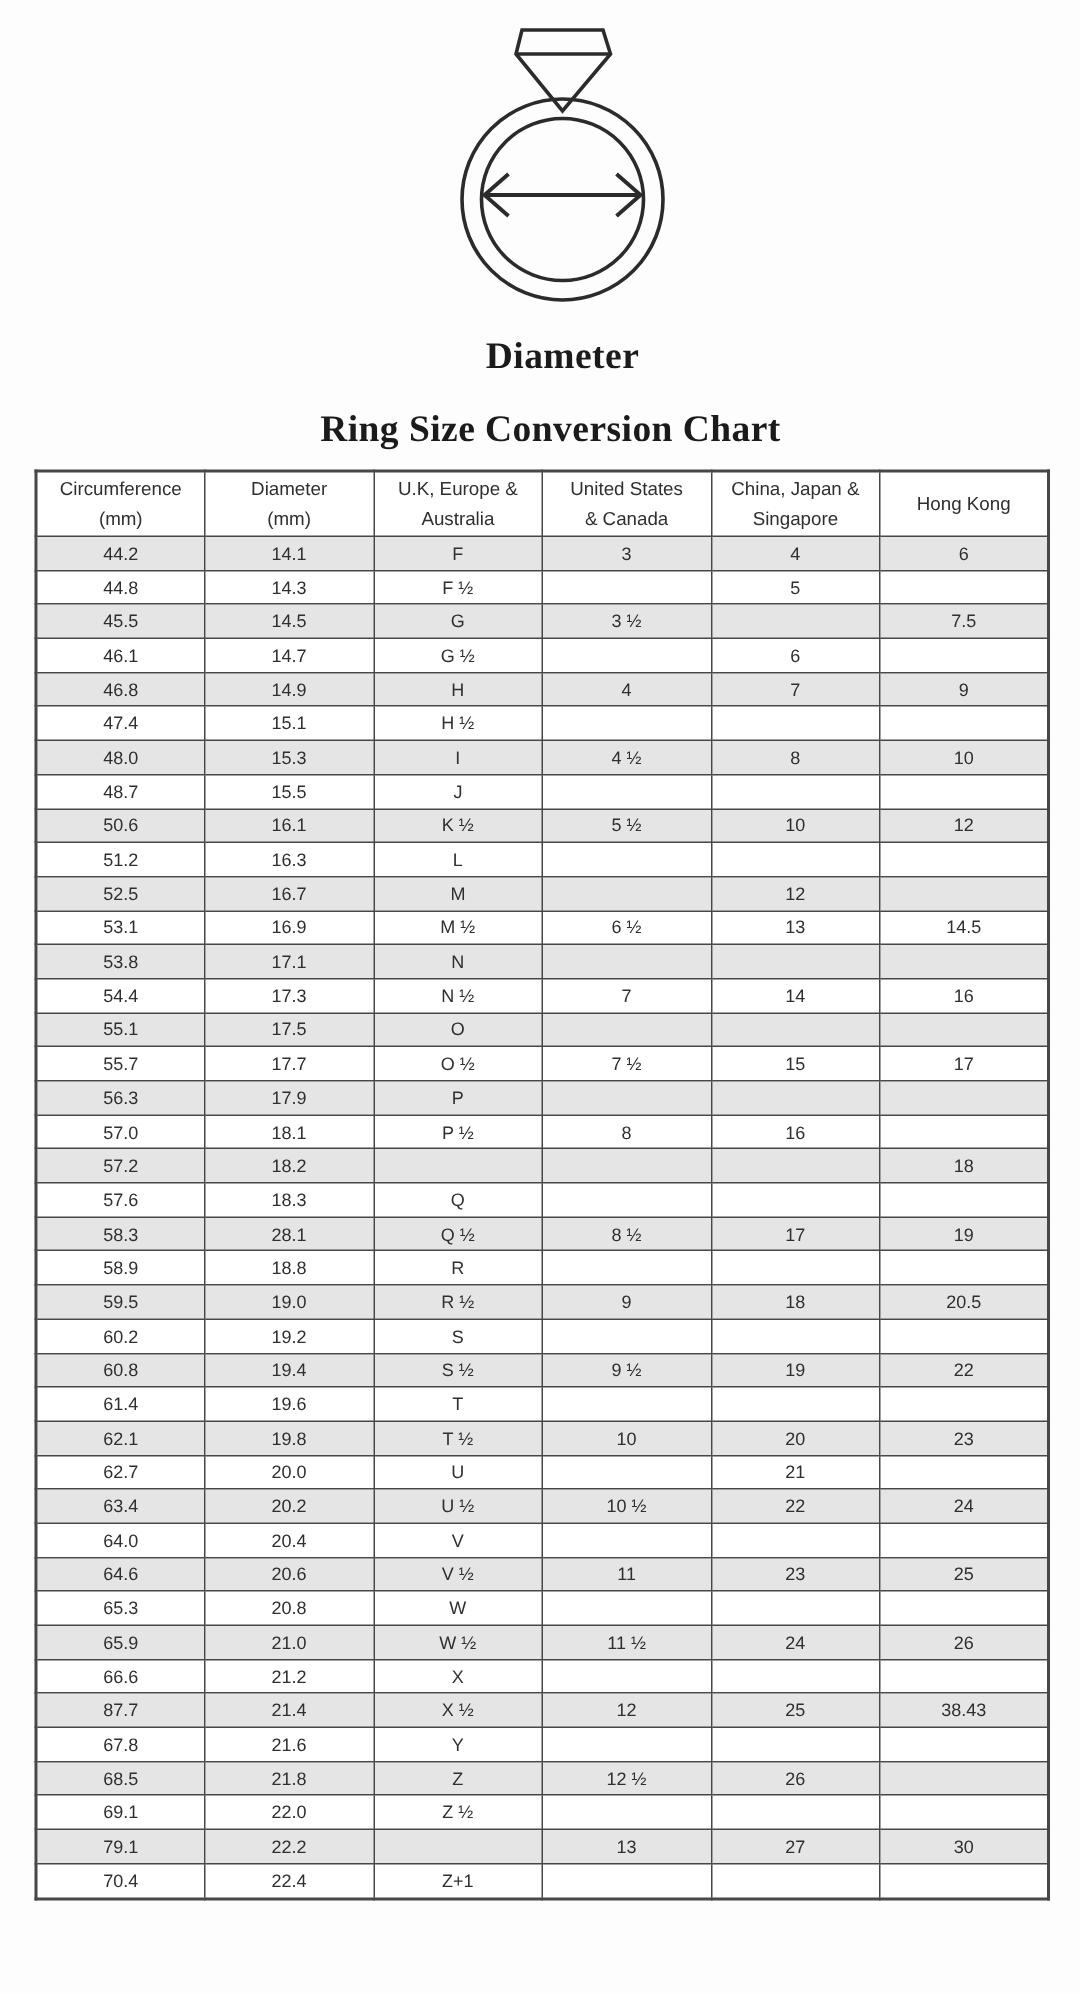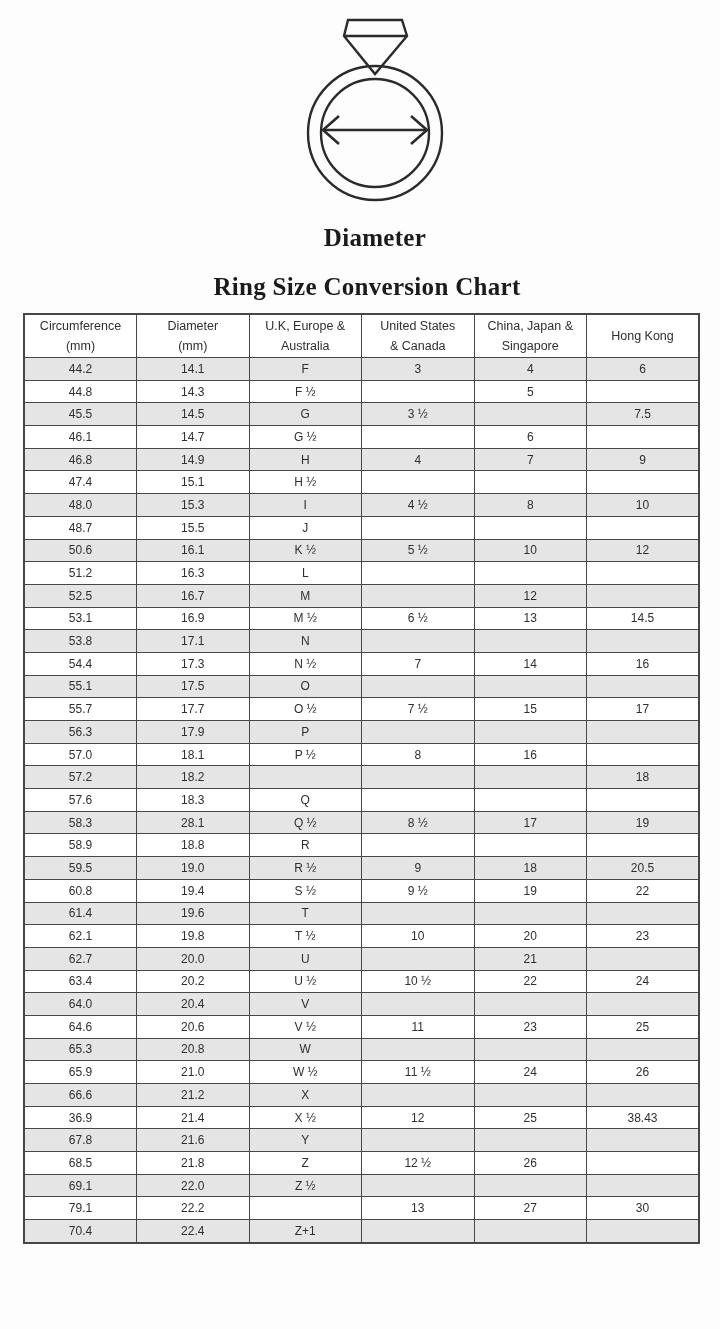--- a/index.html
+++ b/index.html
@@ -253,20 +253,28 @@
       </tr>
       <tr>
         <td>59.5</td>
         <td>19.0</td>
         <td>R ½</td>
         <td>9</td>
         <td>18</td>
         <td>20.5</td>
       </tr>
       <tr>
+        <td>60.2</td>
+        <td>19.2</td>
+        <td>S</td>
+        <td></td>
+        <td></td>
+        <td></td>
+      </tr>
+      <tr>
         <td>60.8</td>
         <td>19.4</td>
         <td>S ½</td>
         <td>9 ½</td>
         <td>19</td>
         <td>22</td>
       </tr>
       <tr>
         <td>61.4</td>
         <td>19.6</td>
@@ -333,21 +341,21 @@
       </tr>
       <tr>
         <td>66.6</td>
         <td>21.2</td>
         <td>X</td>
         <td></td>
         <td></td>
         <td></td>
       </tr>
       <tr>
-        <td>36.9</td>
+        <td>87.7</td>
         <td>21.4</td>
         <td>X ½</td>
         <td>12</td>
         <td>25</td>
         <td>38.43</td>
       </tr>
       <tr>
         <td>67.8</td>
         <td>21.6</td>
         <td>Y</td>

